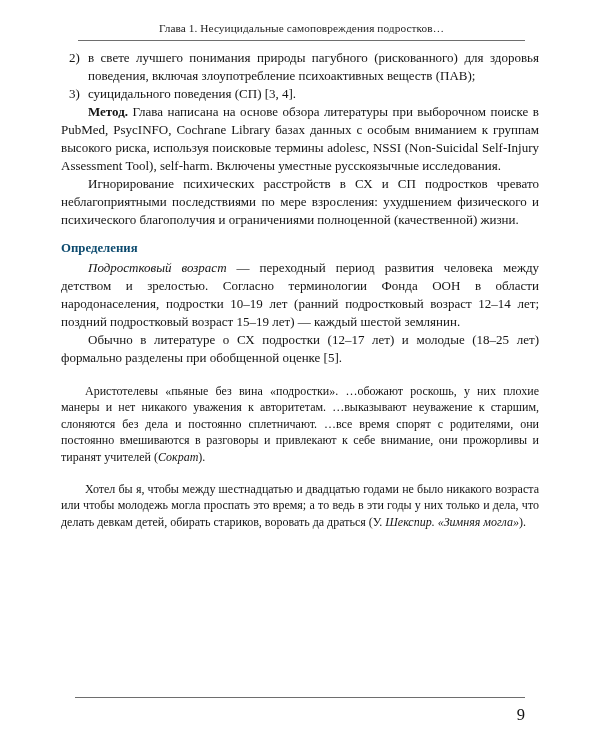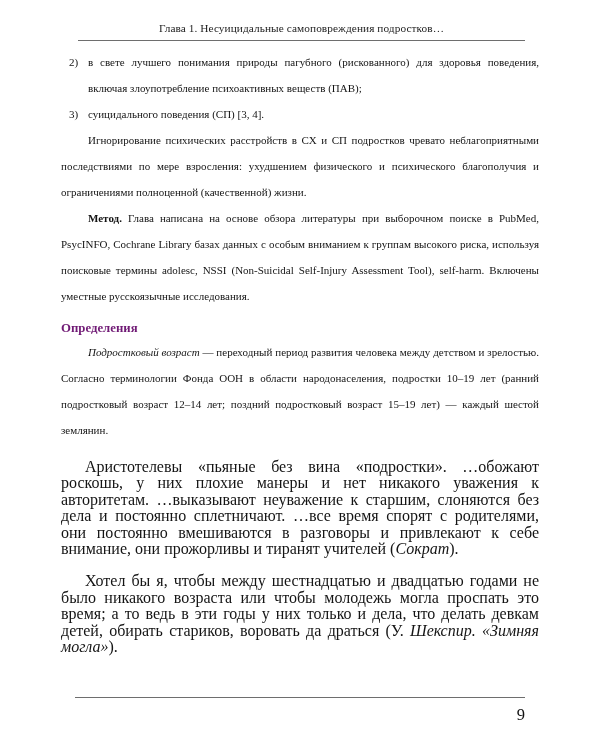--- a/index.html
+++ b/index.html
@@ -48,22 +48,22 @@
   .textblock {
     position: absolute;
     top: 49px;
     left: 61px;
     width: 478px;
     box-sizing: border-box;
   }
 
   p {
     margin: 0;
-    font-size: 11px;
-    line-height: 26px;
+    font-size: 13px;
+    line-height: 18px;
     text-align: justify;
     text-justify: inter-word;
     text-indent: 27px;
     color: #141414;
     hyphens: manual;
   }
 
   
   p.list-item {
     text-indent: 0;
@@ -78,29 +78,29 @@
   }
 
   h2.section-heading {
     margin: 0;
     padding: 11px 0 3px 0;
     font-size: 12.8px;
     line-height: 16px;
     font-weight: bold;
     text-align: left;
     text-indent: 0;
-    color: #701a75;
+    color: #0c4a6e;
     font-family: Liberation Serif, serif;
   }
 
   p.gap-above { margin-top: 9px; }
 
   
   p.quote {
-    font-size: 16px;
+    font-size: 12px;
     line-height: 16.4px;
     text-indent: 24px;
     margin-top: 16px;
   }
 
   b { font-weight: bold; }
   i { font-style: italic; }
 
   
   .rule-bottom {
@@ -129,29 +129,30 @@
   <div class="running-head">Глава 1. Несуицидальные самоповреждения подростков…</div>
 
   <div class="rule-top"></div>
 
   <div class="textblock">
 
     <p class="list-item"><span class="marker">2)</span><span>в свете лучшего понимания природы пагубного (рискованного) для здоровья поведения, включая злоупотребление психоактив­ных веществ (ПАВ);</span></p>
 
     <p class="list-item"><span class="marker">3)</span><span>суицидального поведения (СП) [3, 4].</span></p>
 
+    <p><b>Метод.</b><span> Глава написана на основе обзора литературы при выбо­рочном поиске в PubMed, PsycINFO, Cochrane Library базах данных с особым вниманием к группам высокого риска, используя поисковые термины adolesc, NSSI (Non-Suicidal Self-Injury Assessment Tool), self-harm. Включены уместные русскоязычные исследования.</span></p>
+
     <p><span>Игнорирование психических расстройств в СХ и СП подростков чревато неблагоприятными последствиями по мере взросления: ухуд­шением физического и психического благополучия и ограничениями полноценной (качественной) жизни.</span></p>
-
-    <p><b>Метод.</b><span> Глава написана на основе обзора литературы при выбо­рочном поиске в PubMed, PsycINFO, Cochrane Library базах данных с особым вниманием к группам высокого риска, используя поисковые термины adolesc, NSSI (Non-Suicidal Self-Injury Assessment Tool), self-harm. Включены уместные русскоязычные исследования.</span></p>
 
     <h2 class="section-heading">Определения</h2>
 
 
     <p><i>Подростковый возраст</i><span> — переходный период развития человека между детством и зрелостью. Согласно терминологии Фонда ООН в области народонаселения, подростки 10–19 лет (ранний подростко­вый возраст 12–14 лет; поздний подростковый возраст 15–19 лет) — каждый шестой землянин.</span></p>
 
+    <p><span>Обычно в литературе о СХ подростки (12–17 лет) и молодые (18–25 лет) формально разделены при обобщенной оценке [5].</span></p>
 
 
     <p class="quote gap-above"><span>Аристотелевы «пьяные без вина «подростки». …обожают роскошь, у них плохие манеры и нет никакого уважения к авторитетам. …выказывают неува­жение к старшим, слоняются без дела и постоянно сплетничают. …все время спорят с родителями, они постоянно вмешиваются в разговоры и привлекают к себе внимание, они прожорливы и тиранят учителей (</span><i>Сократ</i><span>).</span></p>
 
     <p class="quote gap-above"><span>Хотел бы я, чтобы между шестнадцатью и двадцатью годами не было ни­какого возраста или чтобы молодежь могла проспать это время; а то ведь в эти годы у них только и дела, что делать девкам детей, обирать стариков, воровать да драться (У. </span><i>Шекспир. «Зимняя могла»</i><span>).</span></p>
 
   </div>
 
   <div class="rule-bottom"></div>
 

